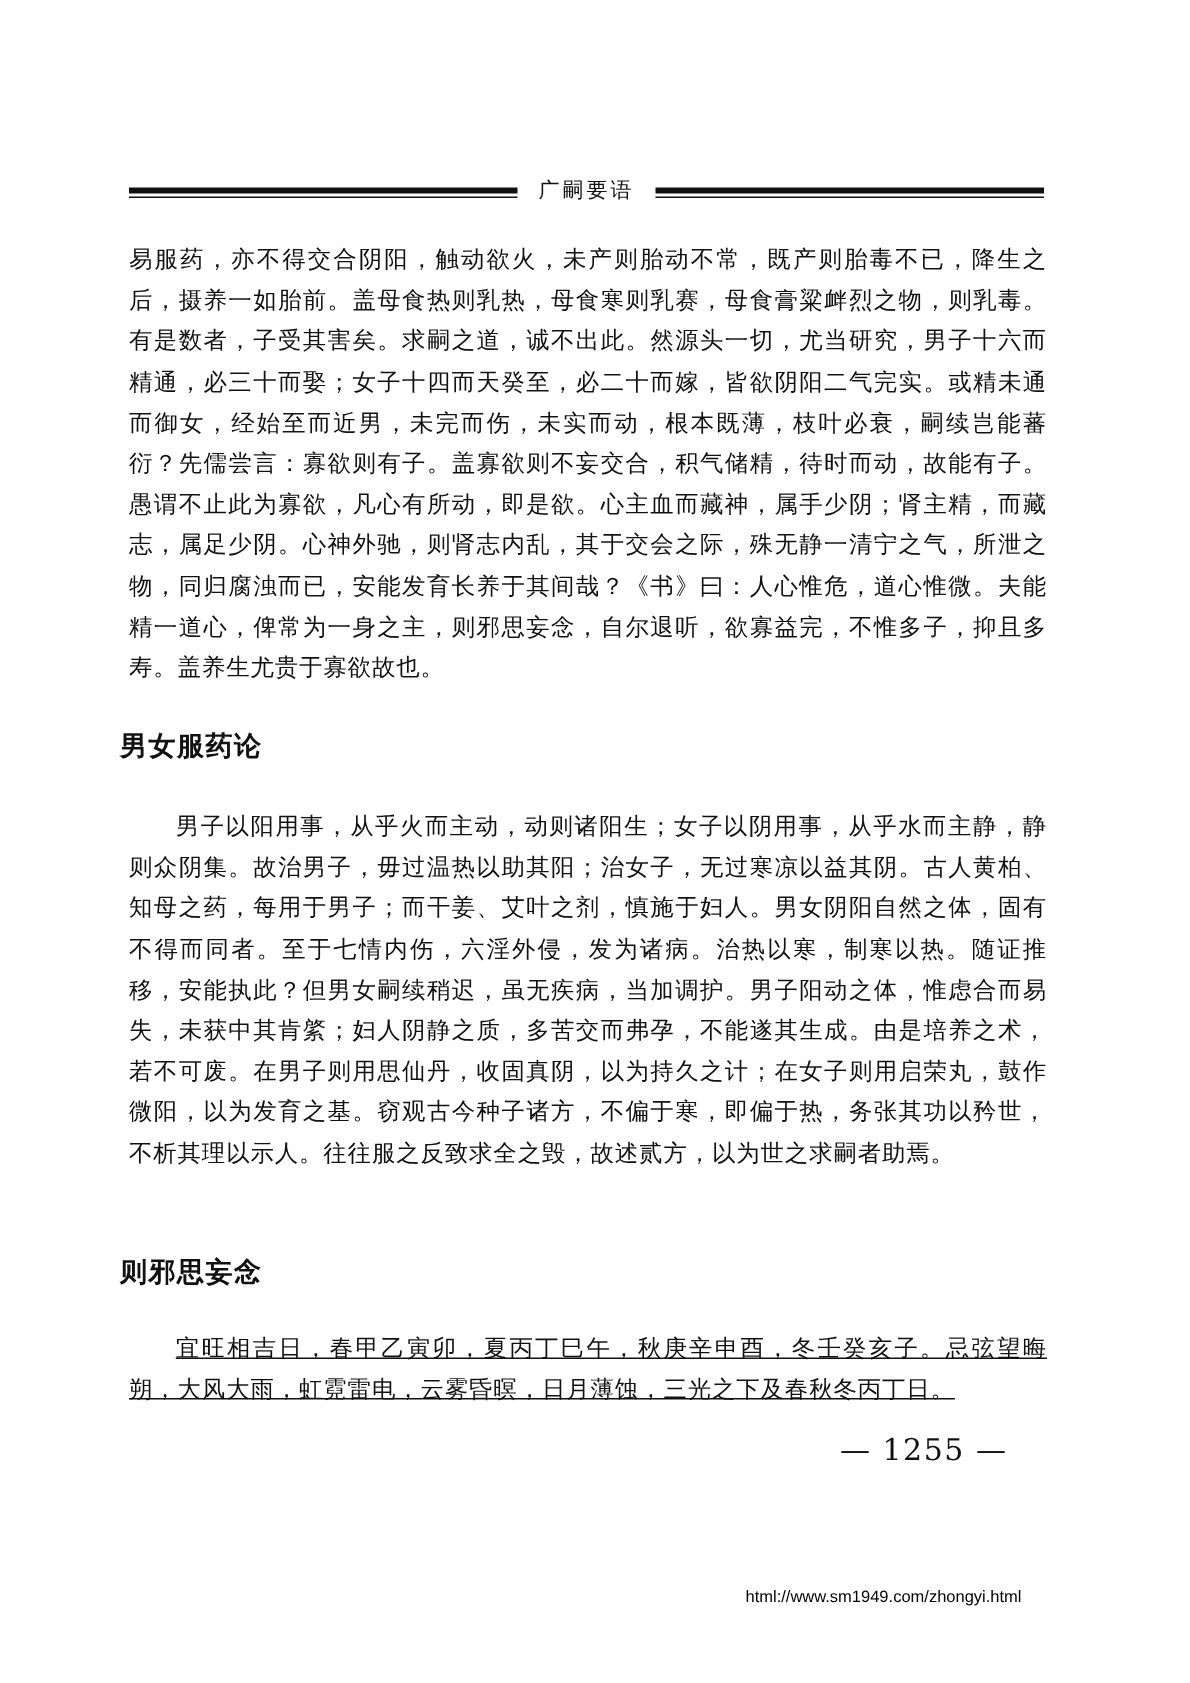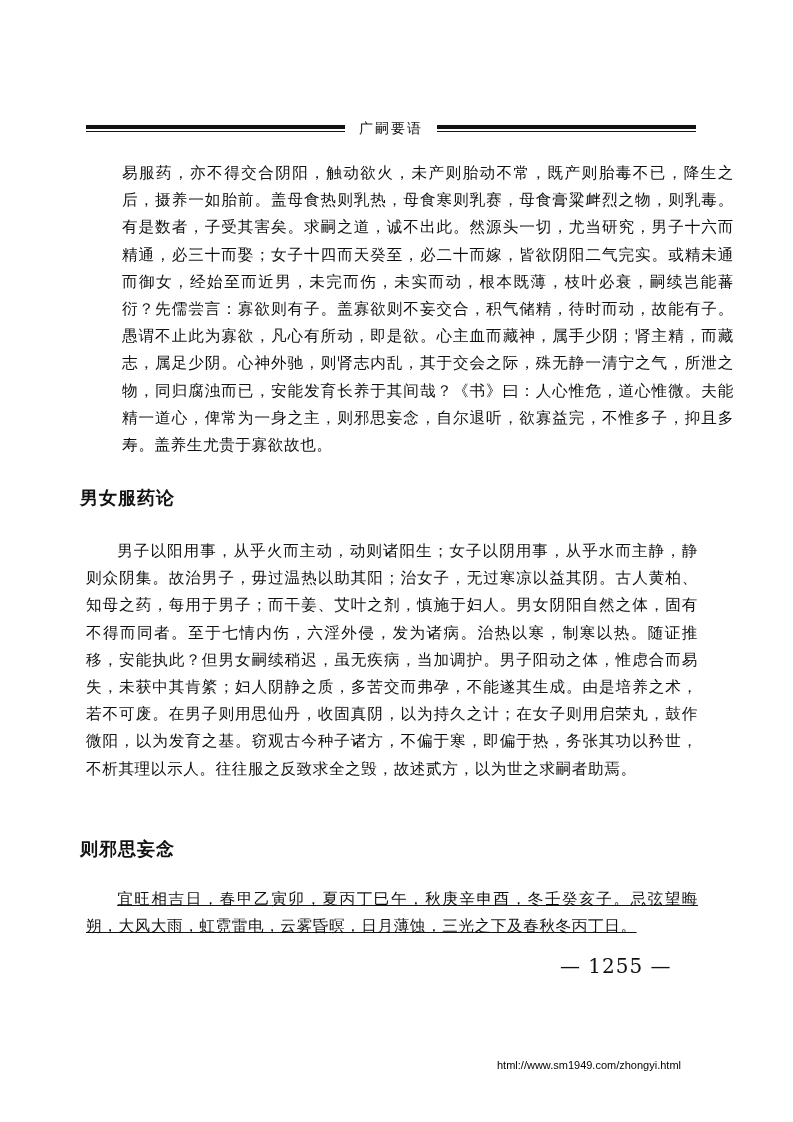--- a/index.html
+++ b/index.html
@@ -38,21 +38,21 @@
     }
     .rule::after {
       content: "";
       position: absolute;
       left: 0; right: 0; bottom: 0;
       height: 1px;
       background: #111;
     }
     .header-title {
       padding: 0 14px;
-      font-family: Liberation Sans, sans-serif;
+      font-family: Liberation Mono, monospace;
       font-size: 14px;
       letter-spacing: 2px;
       line-height: 20px;
       white-space: nowrap;
     }
     .text-block {
       position: absolute;
       left: 86px;
       width: 612px;
       font-size: 15.6px;
@@ -96,21 +96,21 @@
   </style>
 </head>
 <body>
 
 <div class="running-header">
   <div class="rule"></div>
   <span class="header-title">广嗣要语</span>
   <div class="rule"></div>
 </div>
 
-<div class="text-block" style="top:160px;margin-left:36px;">
+<div class="text-block" style="top:160px;">
   <p>易服药，亦不得交合阴阳，触动欲火，未产则胎动不常，既产则胎毒不已，降生之后，摄养一如胎前。盖母食热则乳热，母食寒则乳赛，母食膏粱衅烈之物，则乳毒。有是数者，子受其害矣。求嗣之道，诚不出此。然源头一切，尤当研究，男子十六而精通，必三十而娶；女子十四而天癸至，必二十而嫁，皆欲阴阳二气完实。或精未通而御女，经始至而近男，未完而伤，未实而动，根本既薄，枝叶必衰，嗣续岂能蕃衍？先儒尝言：寡欲则有子。盖寡欲则不妄交合，积气储精，待时而动，故能有子。愚谓不止此为寡欲，凡心有所动，即是欲。心主血而藏神，属手少阴；肾主精，而藏志，属足少阴。心神外驰，则肾志内乱，其于交会之际，殊无静一清宁之气，所泄之物，同归腐浊而已，安能发育长养于其间哉？《书》曰：人心惟危，道心惟微。夫能精一道心，俾常为一身之主，则邪思妄念，自尔退听，欲寡益完，不惟多子，抑且多寿。盖养生尤贵于寡欲故也。</p>
 </div>
 
 <div class="section-title" style="top:485px;">男女服药论</div>
 
 <div class="text-block" style="top:538px;">
   <p class="indent">男子以阳用事，从乎火而主动，动则诸阳生；女子以阴用事，从乎水而主静，静则众阴集。故治男子，毋过温热以助其阳；治女子，无过寒凉以益其阴。古人黄柏、知母之药，每用于男子；而干姜、艾叶之剂，慎施于妇人。男女阴阳自然之体，固有不得而同者。至于七情内伤，六淫外侵，发为诸病。治热以寒，制寒以热。随证推移，安能执此？但男女嗣续稍迟，虽无疾病，当加调护。男子阳动之体，惟虑合而易失，未获中其肯綮；妇人阴静之质，多苦交而弗孕，不能遂其生成。由是培养之术，若不可废。在男子则用思仙丹，收固真阴，以为持久之计；在女子则用启荣丸，鼓作微阳，以为发育之基。窃观古今种子诸方，不偏于寒，即偏于热，务张其功以矜世，不析其理以示人。往往服之反致求全之毁，故述贰方，以为世之求嗣者助焉。</p>
 </div>
 
 <div class="section-title" style="top:836px;">则邪思妄念</div>

